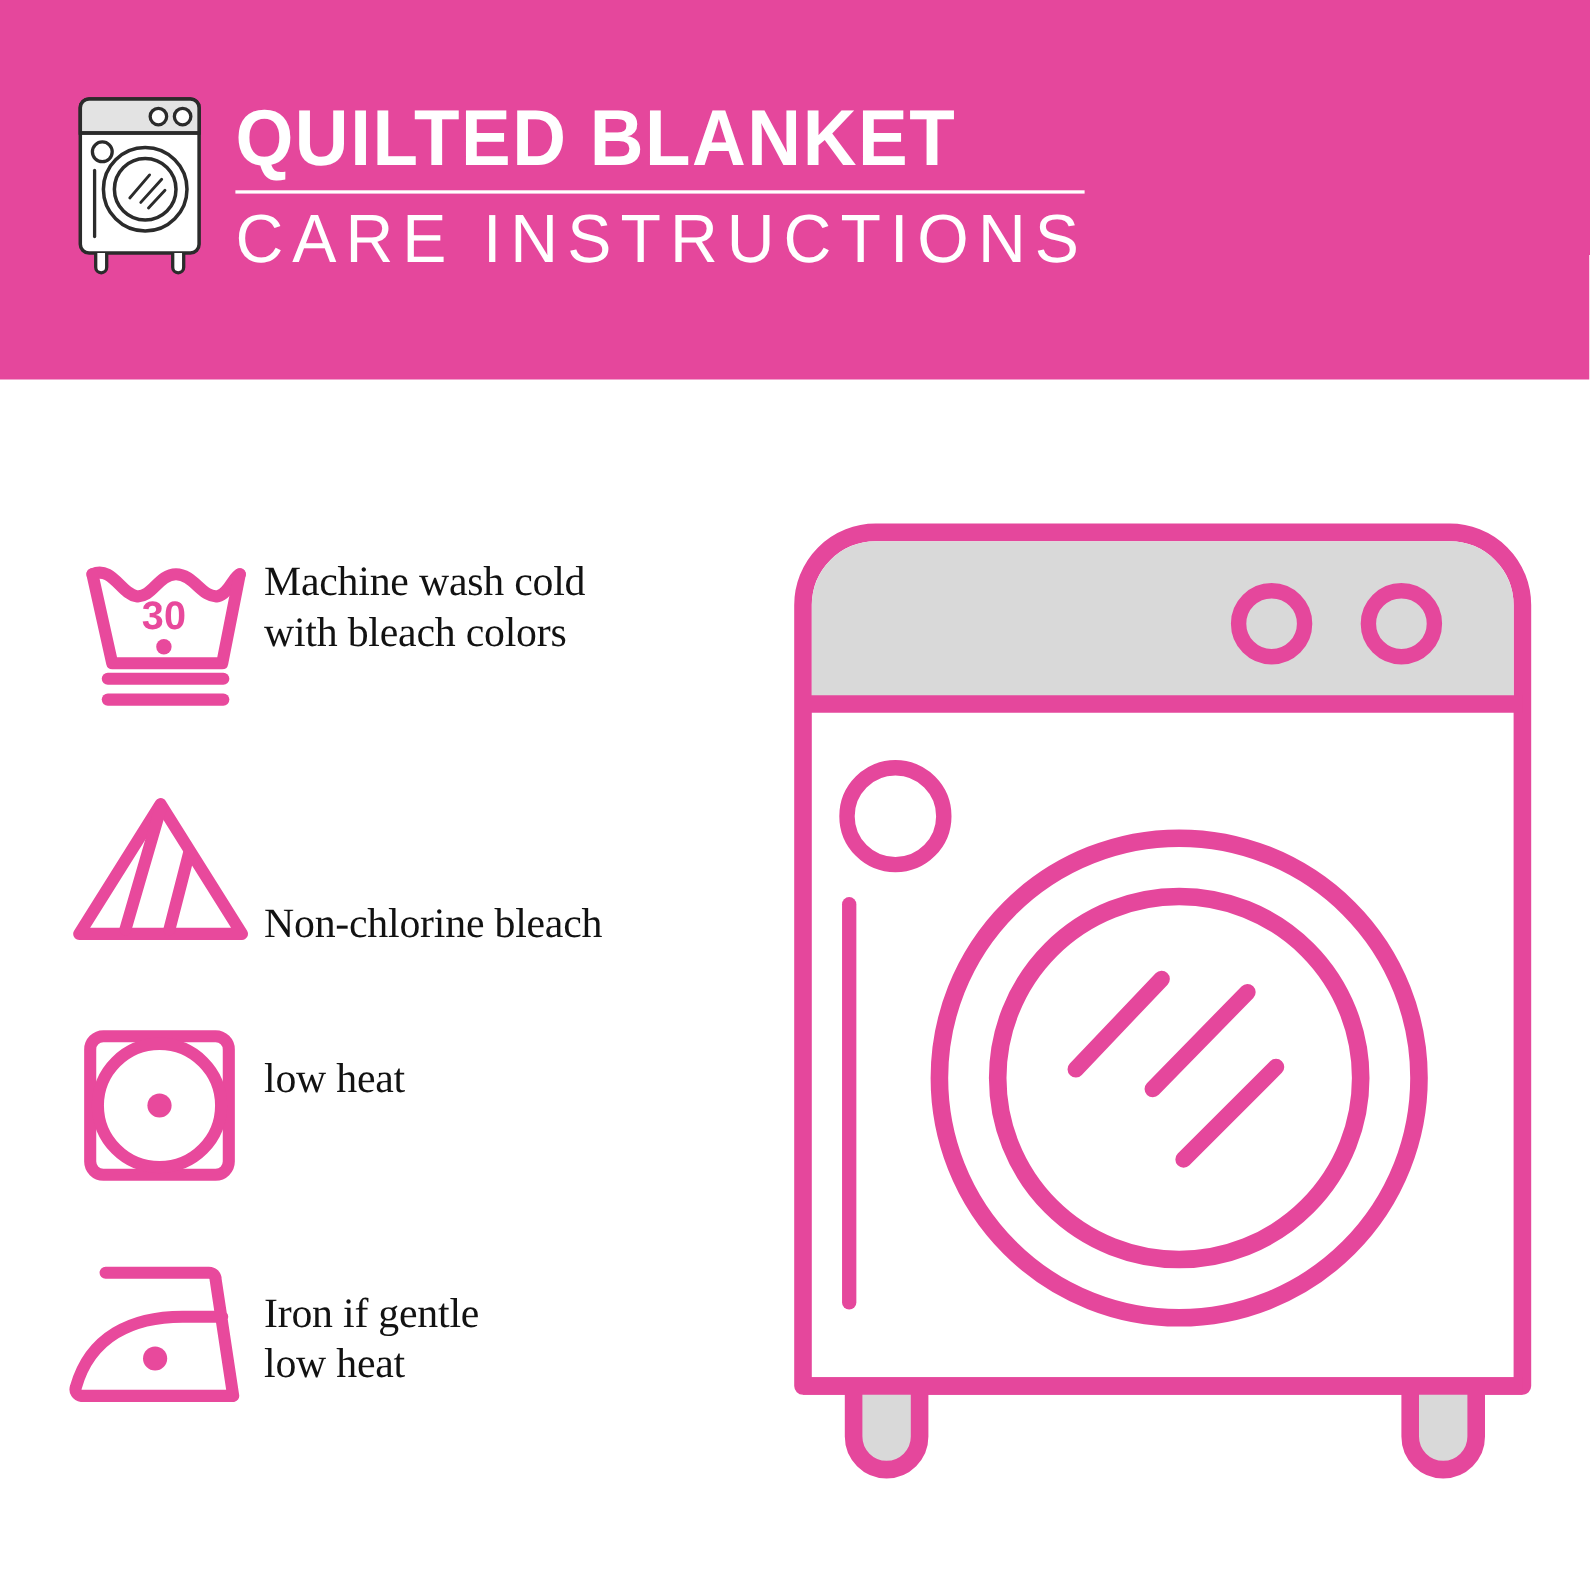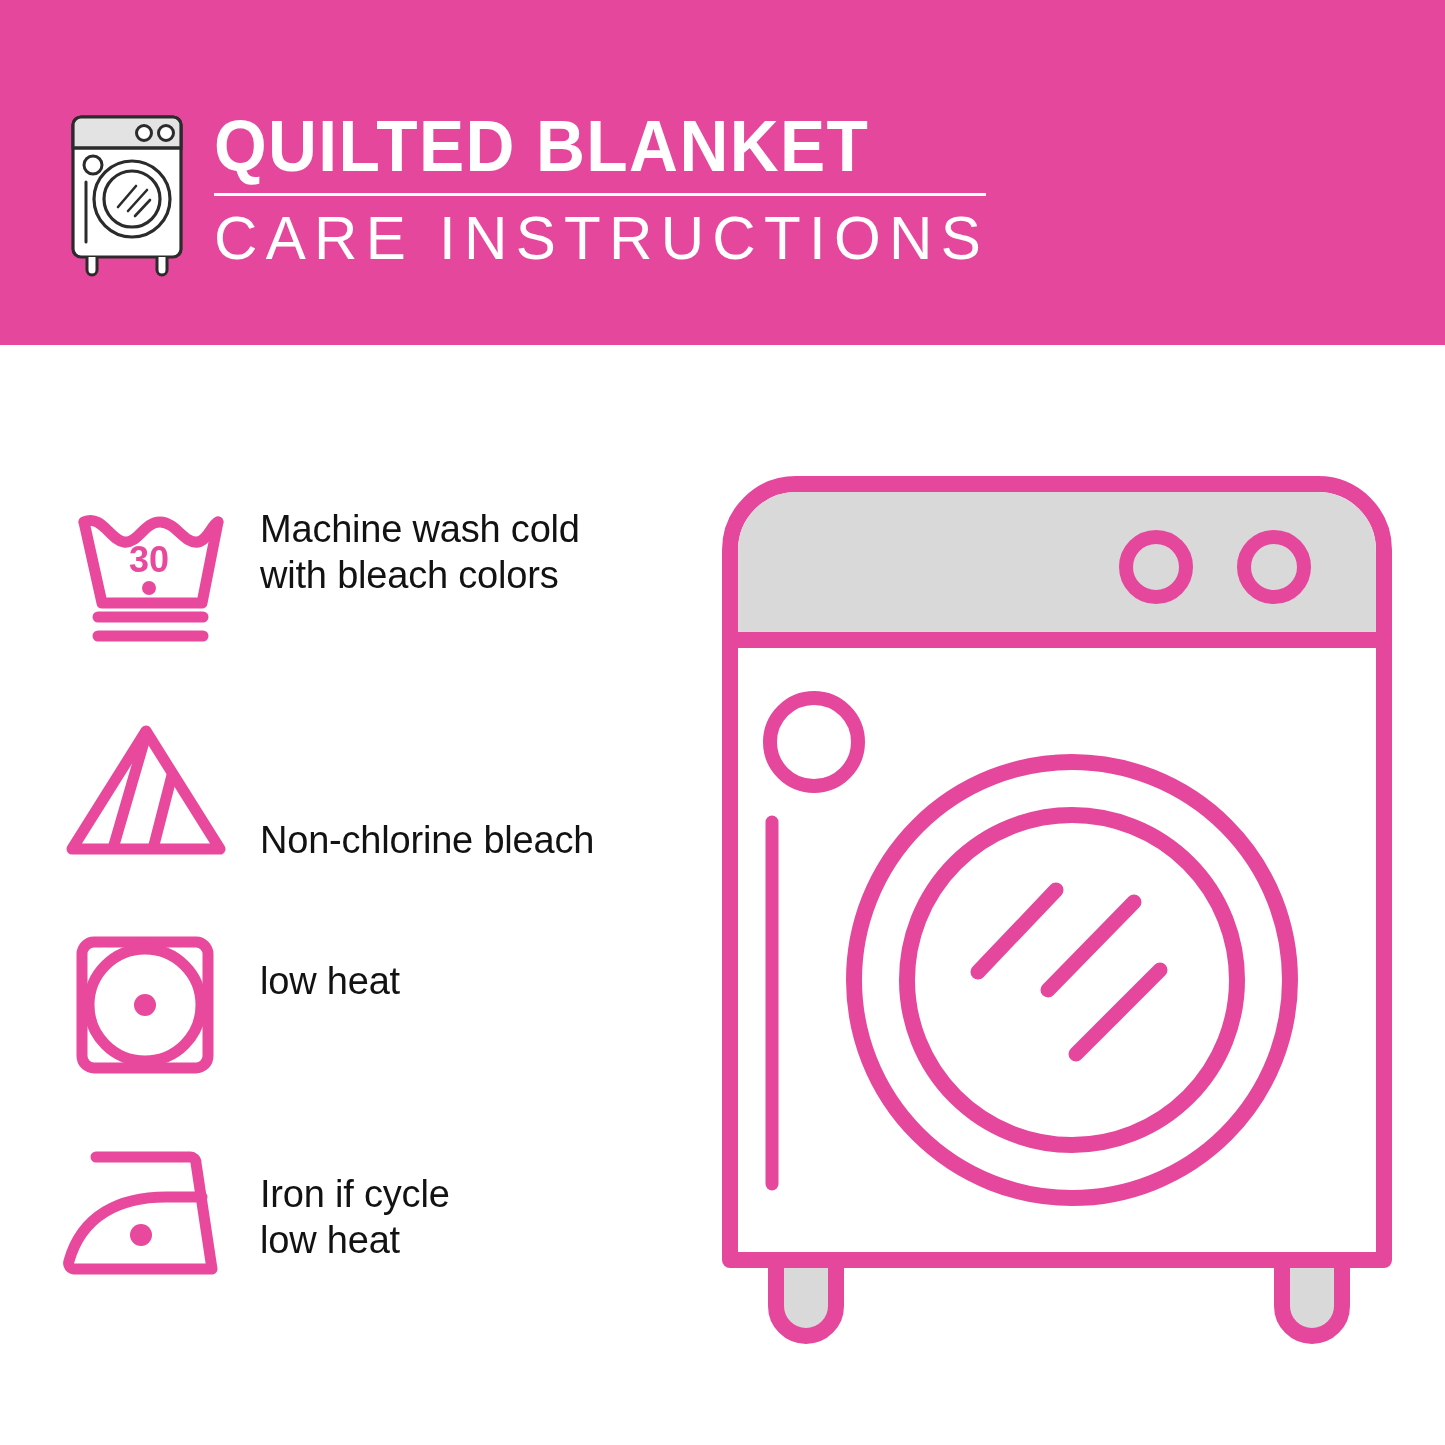--- a/index.html
+++ b/index.html
@@ -26,23 +26,23 @@
     position: absolute;
     left: 0;
     top: 0;
     width: 1445px;
     height: 345px;
     background: #e5479c;
   }
   .header-inner {
     position: absolute;
     left: 62px;
-    top: 108px;
+    top: 81px;
     display: flex;
-    align-items: center;
+    align-items: flex-end;
   }
   .header-icon {
     width: 130px;
     height: 165px;
     flex: none;
     margin-top: 4px;
   }
   .header-titles {
     margin-left: 22px;
     margin-top: -4px;
@@ -96,22 +96,22 @@
   .care-row-1 { top: 368px; align-items: flex-end; }
   .care-row-2 { top: 585px; }
   .care-row-3 { top: 798px; }
 
   .care-symbol {
     width: 170px;
     height: 150px;
     flex: none;
   }
   .care-text {
-    margin-left: 28px;
-    font-family: Liberation Sans, sans-serif;
+    margin-left: 8px;
+    font-family: Liberation Serif, serif;
     font-size: 38px;
     font-weight: 400;
     color: #121212;
     line-height: 1.22;
     letter-spacing: -0.2px;
     padding-top: 8px;
   }
   .care-row-0 .care-text { padding-top: 6px; }
   .care-row-1 .care-text { padding-top: 28px; }
   .care-row-2 .care-text { padding-top: 28px; }
@@ -208,21 +208,21 @@
         <div>low heat</div>
       </div>
     </div>
 
     <div class="care-row care-row-3">
       <svg class="care-symbol" viewBox="0 0 170 150">
         <path d="M34 14 H128 a6 6 0 0 1 6 6 L150 126 H12 a6 6 0 0 1 -5 -8 C20 72 58 54 104 54 H140" fill="none" stroke="#e8499c" stroke-width="11" stroke-linecap="round" stroke-linejoin="round"></path>
         <circle cx="79" cy="92" r="11" fill="#e8499c"></circle>
       </svg>
       <div class="care-text">
-        <div>Iron if cycle</div>
+        <div>Iron if gentle</div>
         <div>low heat</div>
       </div>
     </div>
   </div>
 
   <svg class="washer-art" viewBox="0 0 700 900">
 
     <path d="M14 790 V80 a66 66 0 0 1 66 -66 H602 a66 66 0 0 1 66 66 V790 Z" fill="#ffffff" stroke="#e5479c" stroke-width="16" stroke-linejoin="round"></path>
 
     <path d="M22 170 V80 a58 58 0 0 1 58 -58 H602 a58 58 0 0 1 58 58 V170 Z" fill="#d9d9d9"></path>

